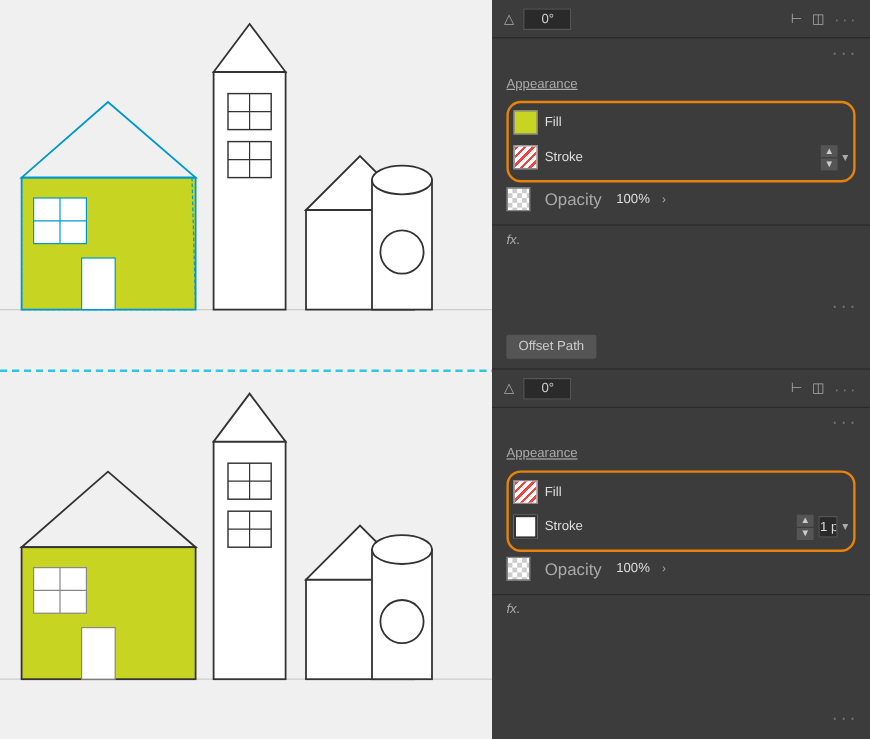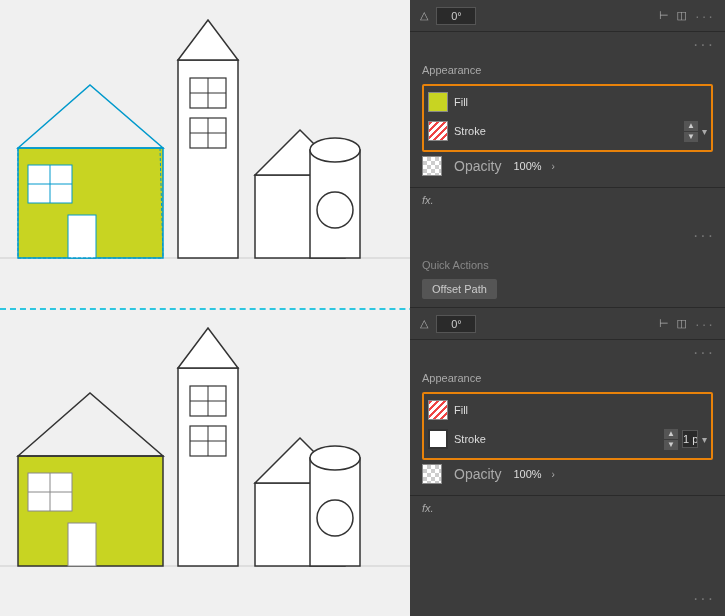--- a/index.html
+++ b/index.html
@@ -84,20 +84,21 @@
     
     .panel-section {
       padding: 10px 12px;
       border-bottom: 1px solid #2a2a2a;
     }
 
     .panel-label {
       color: #aaa;
       font-size: 11px;
       margin-bottom: 8px;
+      text-decoration: underline;
     }
 
     
     .appearance-row {
       display: flex;
       align-items: center;
       height: 26px;
       margin-bottom: 3px;
       gap: 6px;
     }
@@ -229,21 +230,21 @@
       color: #ccc;
       font-size: 11px;
       padding: 4px 10px;
       cursor: pointer;
       border-radius: 2px;
     }
 
     
     .highlight-box {
       border: 2px solid #e8820a;
-      border-radius: 2px;
+      border-radius: 12px;
       padding: 3px 4px;
       margin-bottom: 3px;
     }
 
     
     .buildings-svg {
       position: absolute;
       top: 0; left: 0;
       width: 100%;
       height: 100%;
@@ -409,21 +410,20 @@
       <span>fx.</span>
     </div>
 
     <div style="flex:1;"></div>
 
     <div class="dots-row" style="padding-bottom:6px;">
       <span style="cursor:pointer;">···</span>
     </div>
 
     <div class="quick-actions-section">
-      <div class="quick-actions-label">Quick Actions</div>
       <div class="quick-actions-buttons">
         <button class="qa-button">Offset Path</button>
       </div>
     </div>
 
   </div>
 
   <div class="panel-half-bottom">
 
     <div class="toolbar-strip">

